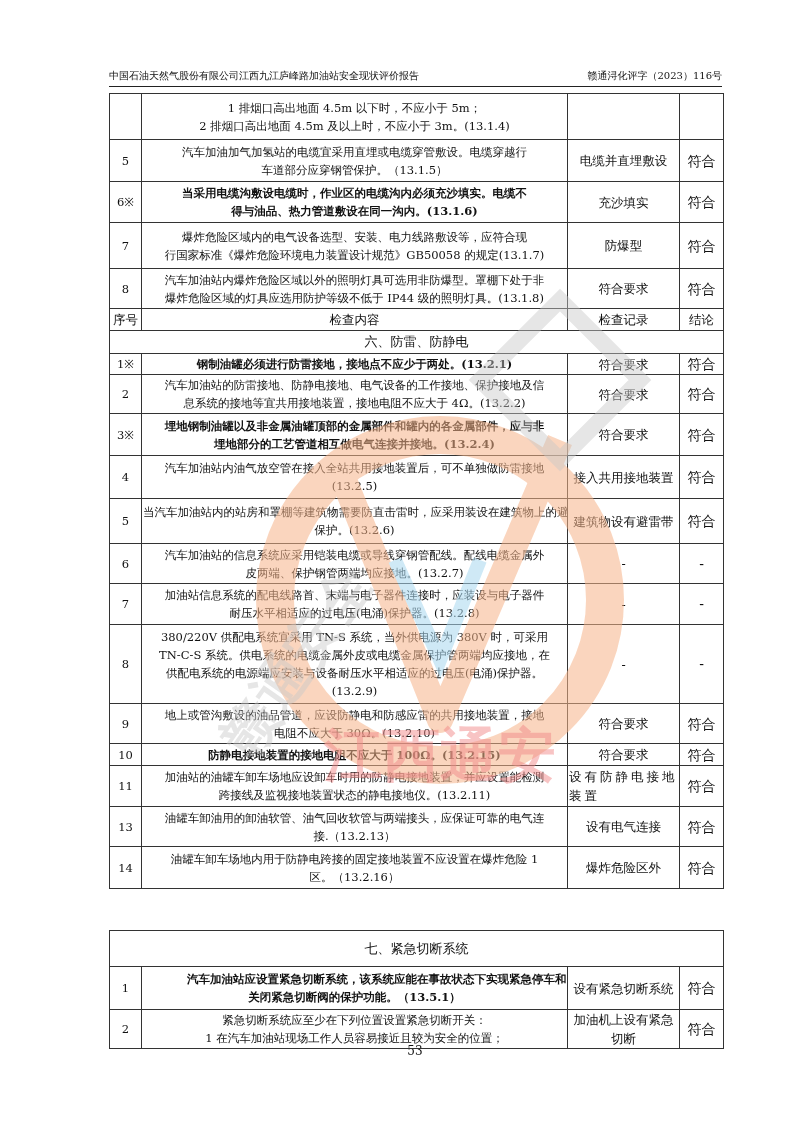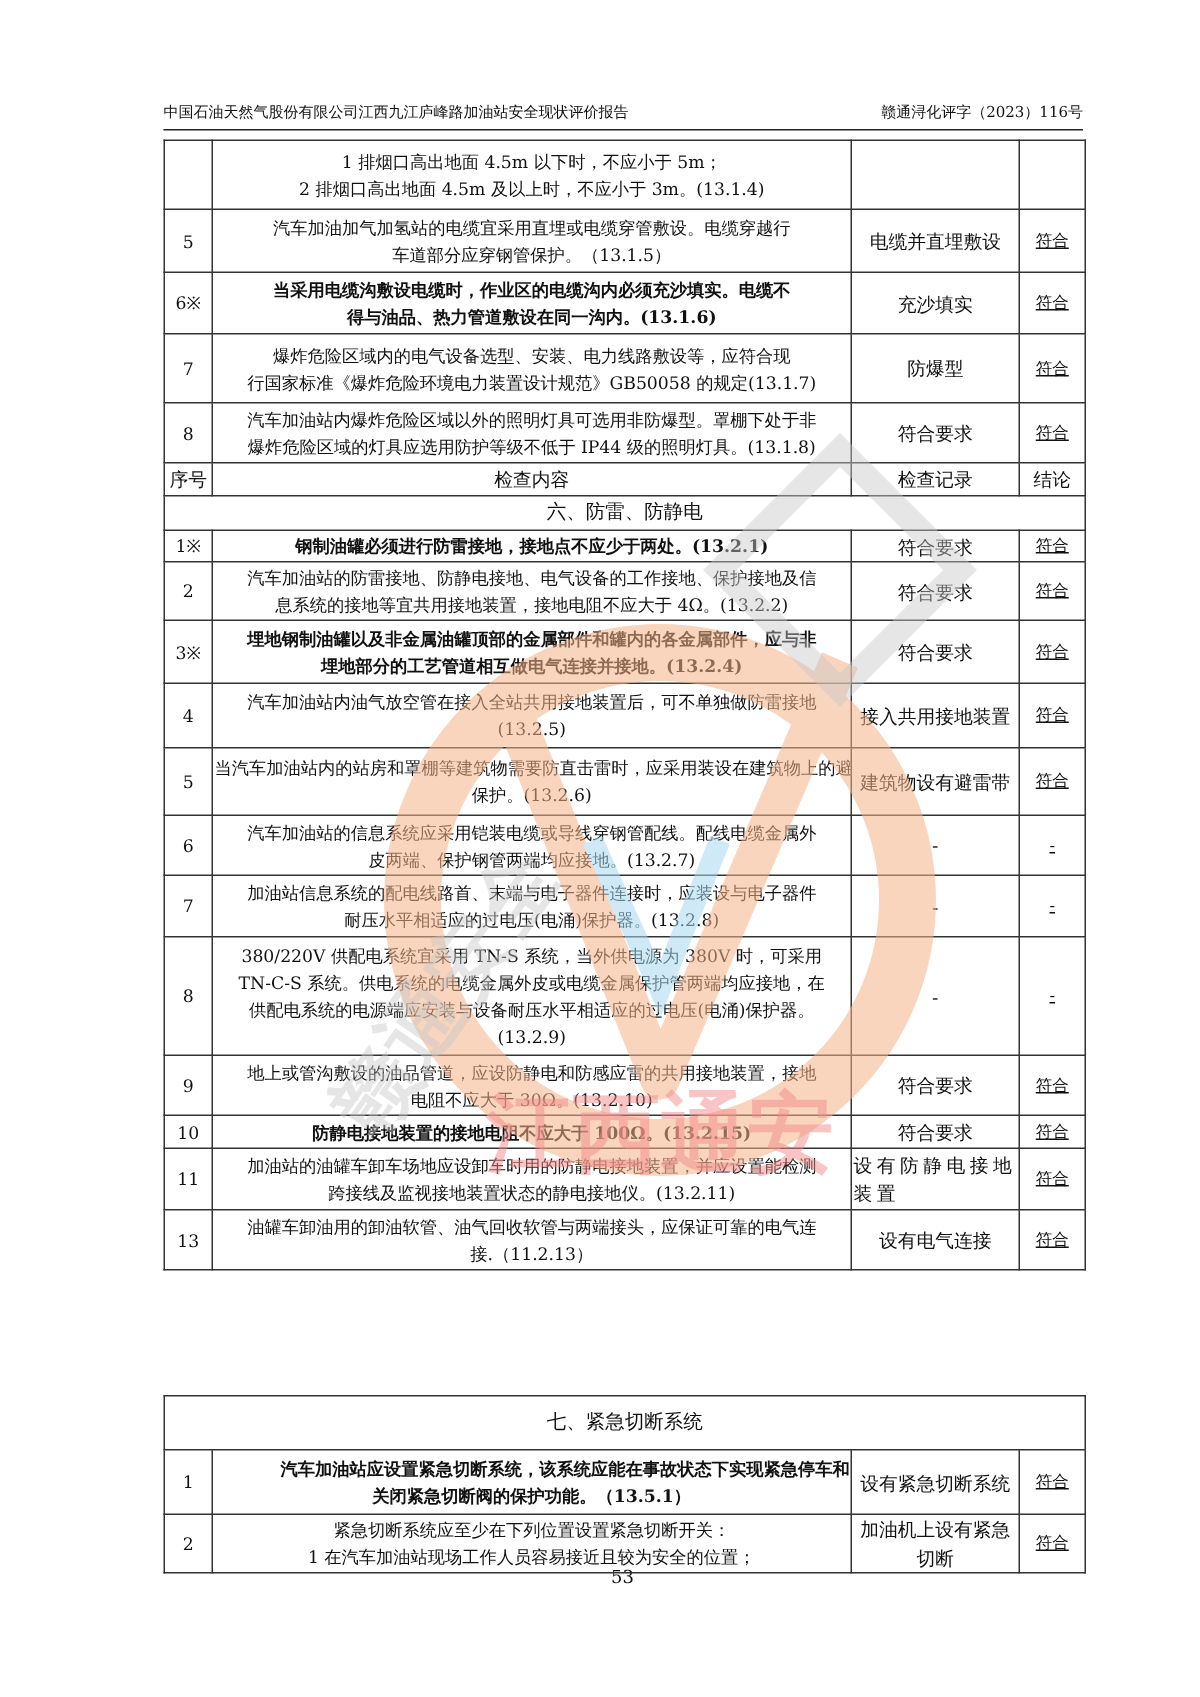--- a/index.html
+++ b/index.html
@@ -21,21 +21,21 @@
   }
   table.sheet td {
     border: 1.2px solid #333; padding: 0 1px; vertical-align: middle; overflow: hidden;
   }
   col.c-no { width: 32px; }
   col.c-content { width: 426px; }
   col.c-record { width: 112px; }
   col.c-result { width: 44px; }
   td.no, td.rec, td.res { text-align: center; }
   td.rec { font-size: 12.5px; line-height: 19px; }
-  td.res { font-size: 11px; text-decoration: underline; }
+  td.res { font-size: 14px; }
   td.content { text-align: center; }
   td.bold { font-weight: bold; }
   td.section { text-align: center; font-size: 13px; }
   td.head { text-align: center; font-size: 12.5px; }
   td.rec.left { text-align: left; letter-spacing: 3px; }
   .page-no {
     position: absolute; left: 0; width: 830px; top: 1044px; text-align: center;
     font-size: 12px;
   }
   .watermark { position: absolute; left: 0; top: 0; width: 800px; height: 1131px; pointer-events: none; z-index: 2; }
@@ -210,23 +210,32 @@
           <div style="white-space: nowrap;">加油站的油罐车卸车场地应设卸车时用的防静电接地装置，并应设置能检测</div>
           <div style="white-space: nowrap;">跨接线及监视接地装置状态的静电接地仪。(13.2.11)</div>
         </td>
         <td class="rec left">设有防静电接地装置</td>
         <td class="res">符合</td>
       </tr>
       <tr style="height: 40px;">
         <td class="no">13</td>
         <td class="content">
           <div style="white-space: nowrap;">油罐车卸油用的卸油软管、油气回收软管与两端接头，应保证可靠的电气连</div>
-          <div style="white-space: nowrap;">接.（11.2.13）</div>
+          <div style="white-space: nowrap;">接.（13.2.13）</div>
         </td>
         <td class="rec">设有电气连接</td>
+        <td class="res">符合</td>
+      </tr>
+      <tr style="height: 42px;">
+        <td class="no">14</td>
+        <td class="content">
+          <div style="white-space: nowrap;">油罐车卸车场地内用于防静电跨接的固定接地装置不应设置在爆炸危险 1</div>
+          <div style="white-space: nowrap;">区。（13.2.16）</div>
+        </td>
+        <td class="rec">爆炸危险区外</td>
         <td class="res">符合</td>
       </tr>
     </tbody>
 </table>
 
 <table class="sheet" id="sheet2" style="position: absolute; left: 109px; top: 930px;">
   <colgroup>
     <col class="c-no">
       <col class="c-content">
       <col class="c-record">

